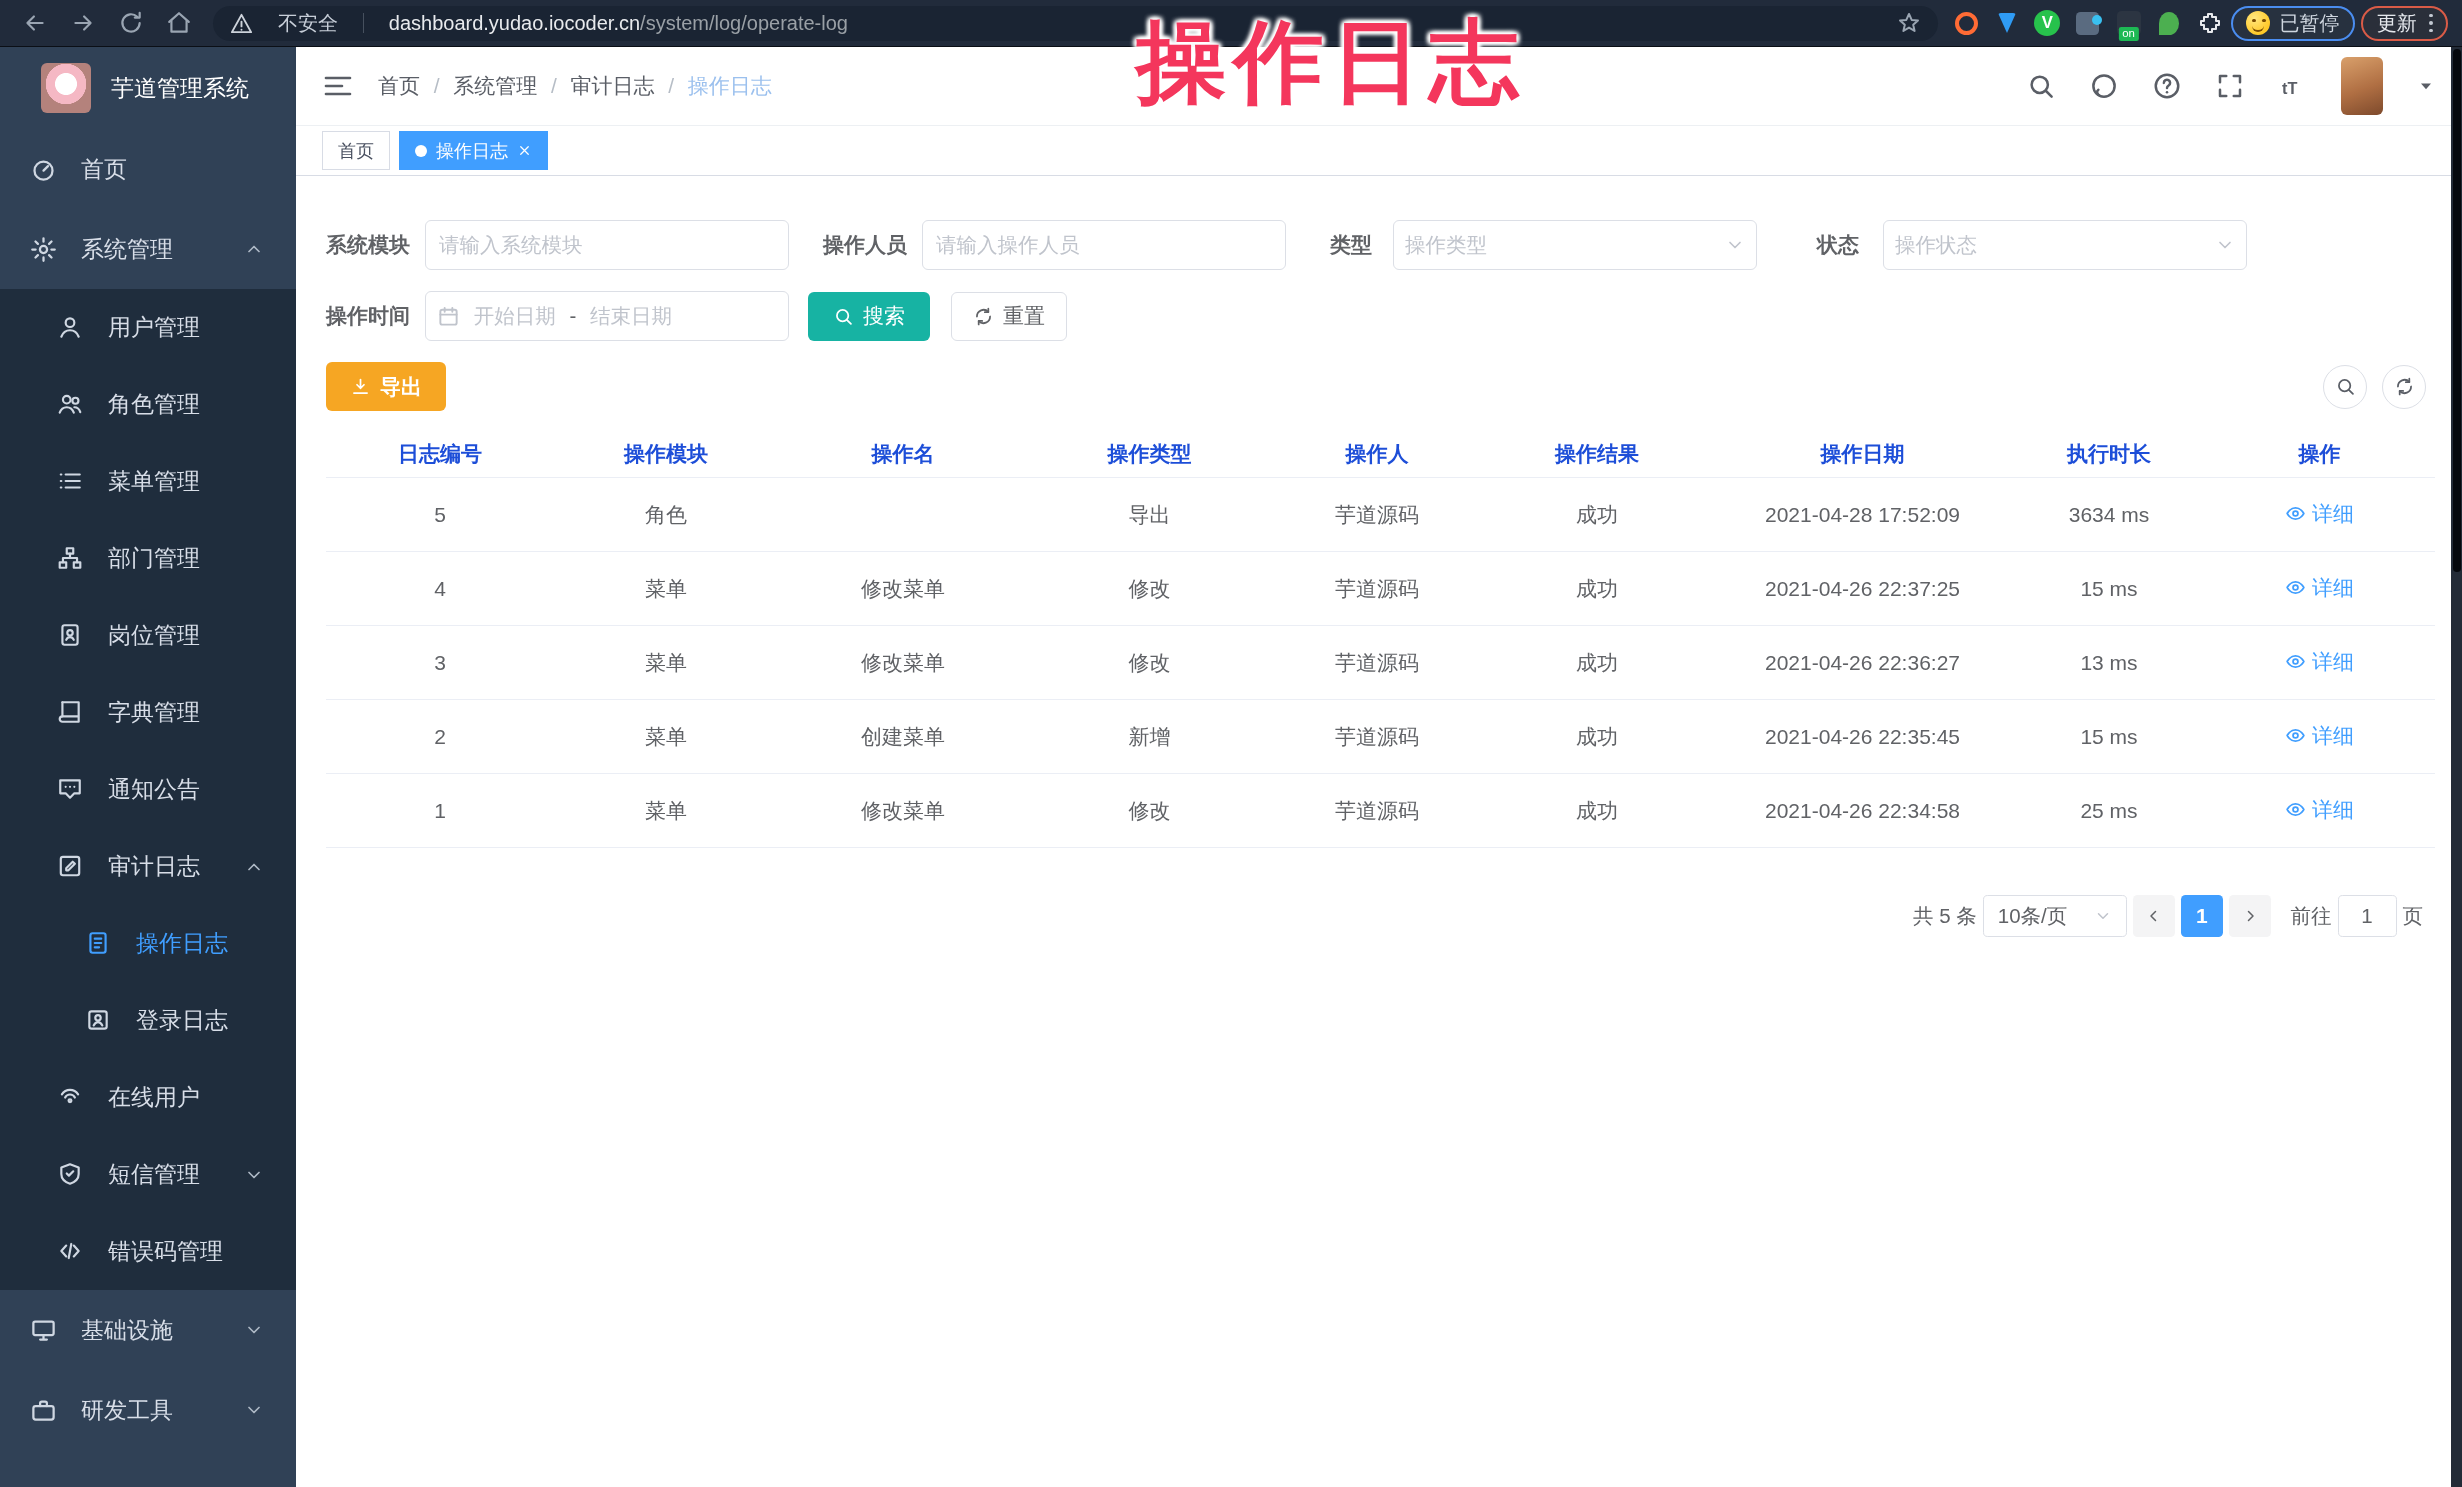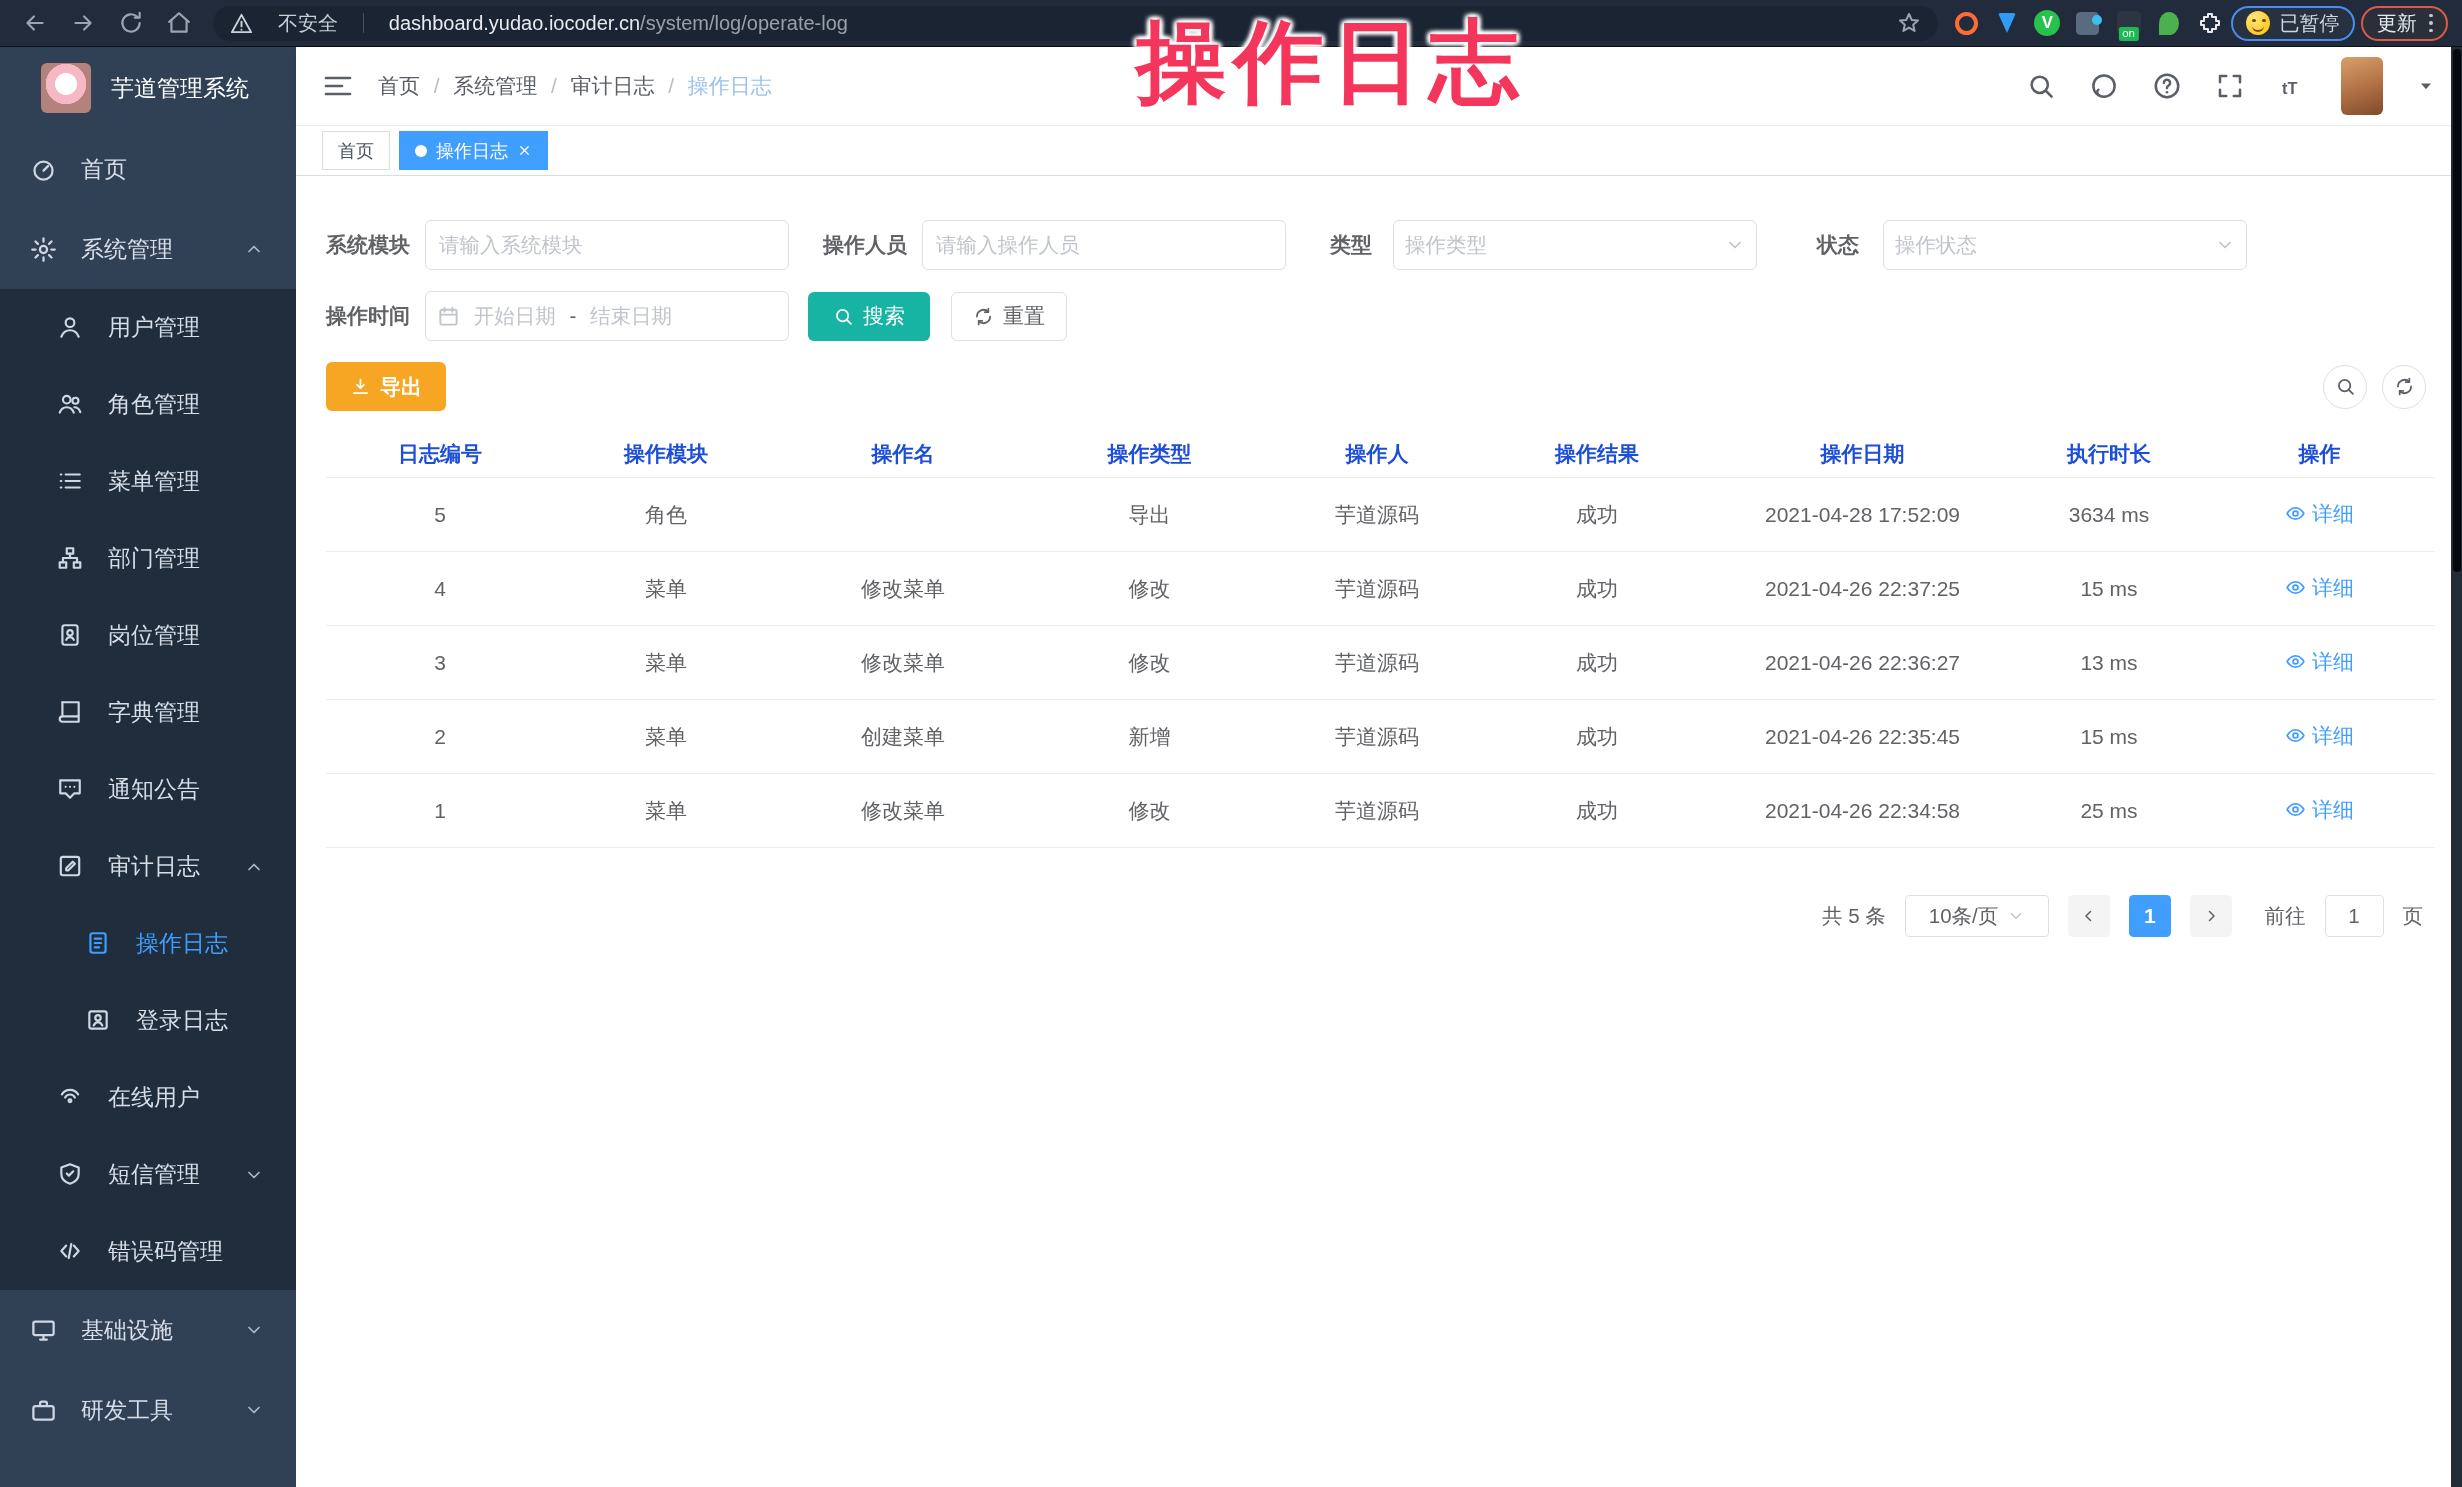--- a/index.html
+++ b/index.html
@@ -107,22 +107,22 @@
   
   .table { width:2109px; margin-top:20px; font-size:21px; }
   .tr { display:grid; grid-template-columns:228px 224px 250px 243px 212px 228px 303px 190px 1fr; align-items:center; border-bottom:0.8px solid #ebeef5; }
   .tr.head { height:47px; font-weight:bold; color:#1d4ed8; border-bottom:0.8px solid #ebeef5; }
   .tr.rowline { height:74px; color:#606266; }
   .td { text-align:center; padding:0 4.6px; white-space:nowrap; overflow:hidden; }
   .link { color:#409eff; display:inline-flex; align-items:center; gap:6px; cursor:pointer; }
   .link .ic { width:21px; height:21px; }
 
   
-  .pagebar { display:flex; align-items:center; justify-content:flex-end; gap:19px; margin-top:47px; padding-right:39px; font-size:20.5px; color:#606266; }
-  .psel { width:144px; height:42px; border:0.8px solid #dcdfe6; border-radius:4.6px; display:flex; align-items:center; justify-content:space-between; padding:0 23px; cursor:pointer; }
+  .pagebar { display:flex; align-items:center; justify-content:flex-end; gap:6px; margin-top:47px; padding-right:39px; font-size:20.5px; color:#606266; }
+  .psel { width:144px; height:42px; border:0.8px solid #dcdfe6; border-radius:4.6px; display:flex; align-items:center; justify-content:space-between; padding:0 14px; cursor:pointer; }
   .psel .chev { width:18px; height:18px; color:#c0c4cc; }
   .pbtn { width:42px; height:42px; border-radius:4.6px; background:#f4f4f5; color:#606266; display:flex; align-items:center; justify-content:center; cursor:pointer; }
   .pbtn .ic { width:18px; height:18px; }
   .pbtn.cur { background:#409eff; color:#fff; font-weight:bold; font-size:21px; }
   .goto-input { width:59px; height:42px; border:0.8px solid #dcdfe6; border-radius:4.6px; text-align:center; font-size:20.5px; color:#606266; outline:none; font-family:inherit; }
 
   
   .annotation { position:absolute; left:1136px; top:1.5px; z-index:60; font-size:90px; font-weight:bold; letter-spacing:7.6px; color:#f4365c;
     text-shadow:0 0 4.6px #fff,0 0 7.6px #fff,2.3px 2.3px 4.6px #fff,-2.3px -2.3px 4.6px #fff,2.3px -2.3px 4.6px #fff,-2.3px 2.3px 4.6px #fff; white-space:nowrap; }
 

